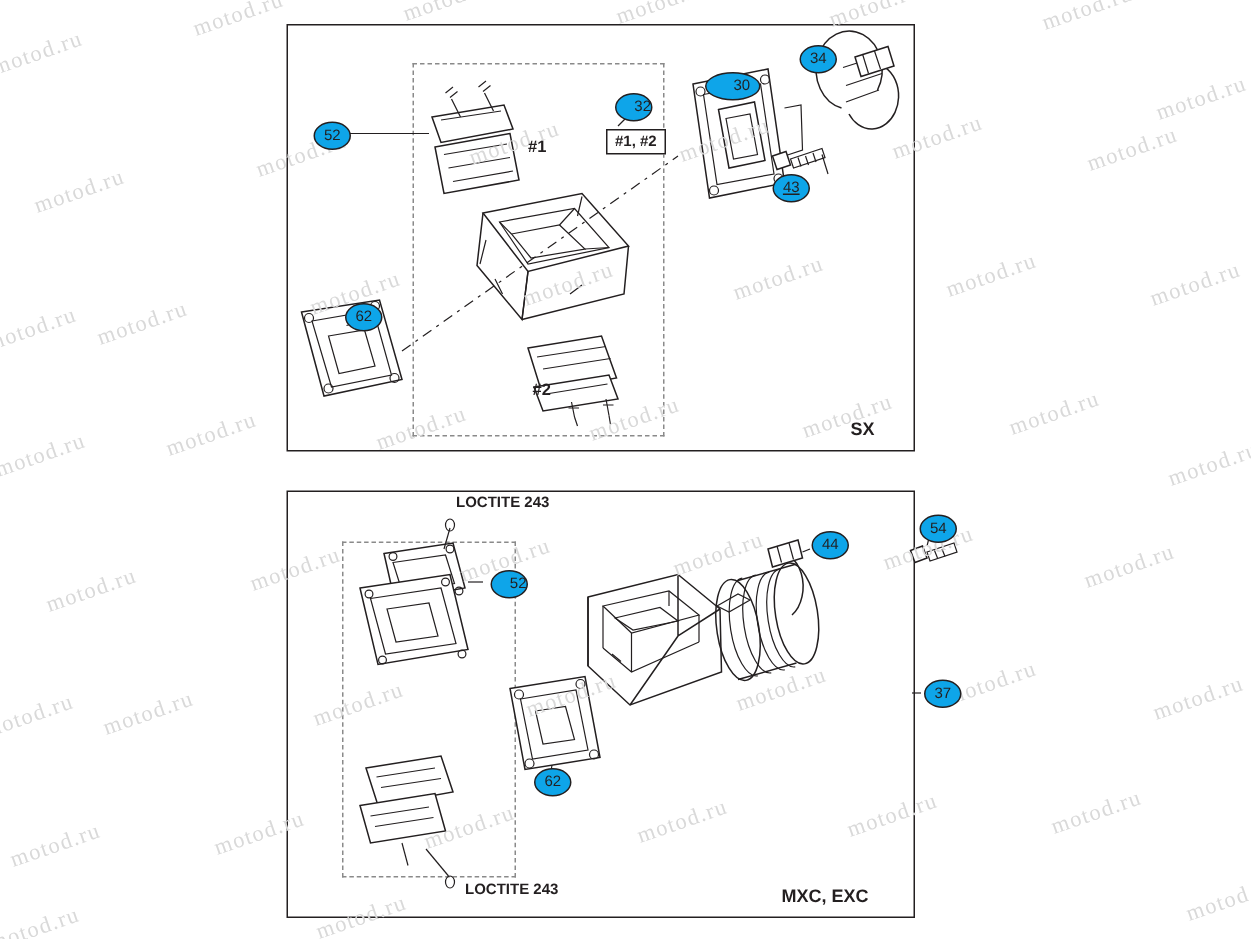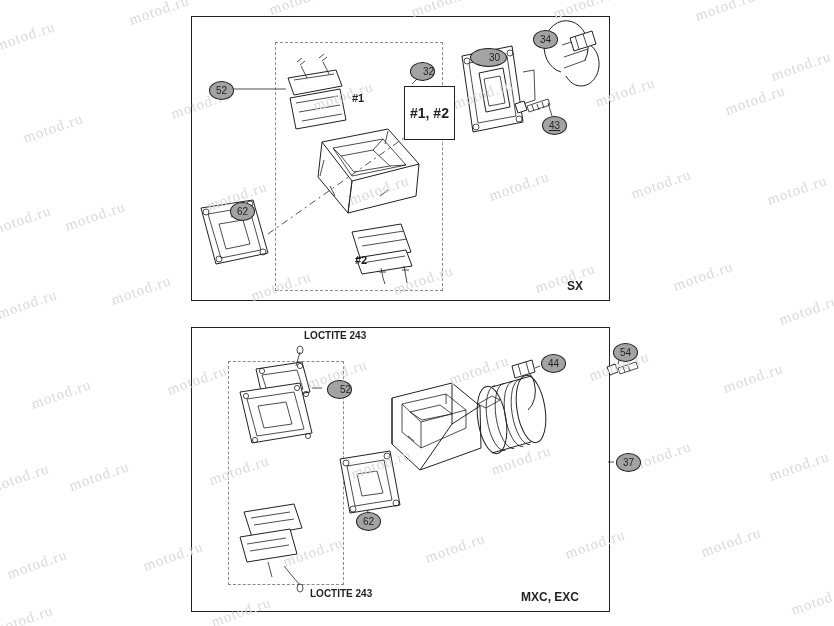--- a/index.html
+++ b/index.html
@@ -59,44 +59,44 @@
     z-index: 6;
     white-space: nowrap;
   }
   
   .callout {
     position: absolute;
     width: 23px;
     height: 17px;
     border: 1px solid #231f20;
     border-radius: 50%;
-    background: #a3a3a3;
+    background: #0ea5e9;
     color: #231f20;
     font-size: 10px;
     line-height: 17px;
     text-align: center;
     z-index: 7;
   }
   .tagtext {
     position: absolute;
     font-size: 11px;
     font-weight: bold;
     color: #231f20;
     z-index: 6;
     white-space: nowrap;
   }
   .boxtag {
     position: absolute;
     border: 1px solid #231f20;
     background: #ffffff;
-    font-size: 14px;
+    font-size: 10px;
     font-weight: bold;
     color: #231f20;
     text-align: center;
-    padding: 18px 5px;
+    padding: 2px 5px;
     z-index: 6;
     white-space: nowrap;
   }
   
   svg.art {
     position: absolute;
     left: 0;
     top: 0;
     width: 834px;
     height: 626px;
@@ -318,21 +318,21 @@
     <path class="ln-thin" d="M623 367 L625 372 M628 366 L630 371"></path>
     <path class="leader" d="M618 364 L620 356"></path>
 
     <path class="leader" d="M608 462 L614 462"></path>
   </svg>
 
   <div class="callout" style="left:209px; top:81px;">52</div>
   <div class="callout" style="left:410px; top:62px;text-align:right;">32</div>
   <div class="callout" style="left:470px; top:48px;padding-left:12px;">30</div>
   <div class="callout" style="left:533px; top:30px;">34</div>
-  <div class="callout" style="left:542px; top:116px;text-decoration:underline;">43</div>
+  <div class="callout" style="left:515px; top:116px;text-decoration:underline;">43</div>
   <div class="callout" style="left:230px; top:202px;">62</div>
 
   <div class="tagtext" style="left:352px; top:92px;">#1</div>
   <div class="tagtext" style="left:355px; top:254px;">#2</div>
   <div class="boxtag" style="left:404px; top:86px;">#1, #2</div>
 
   <div class="panel-label" style="left:567px; top:279px;">SX</div>
 
   <div class="callout" style="left:327px; top:380px;text-align:right;">52</div>
   <div class="callout" style="left:541px; top:354px;text-align:center;">44</div>

